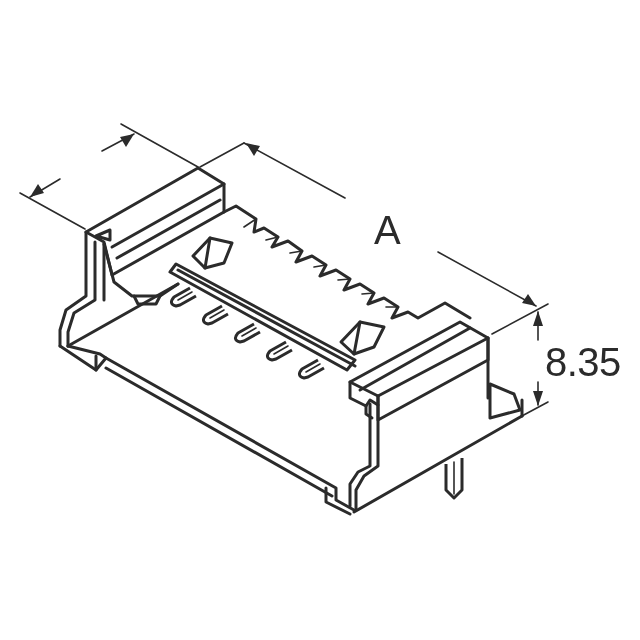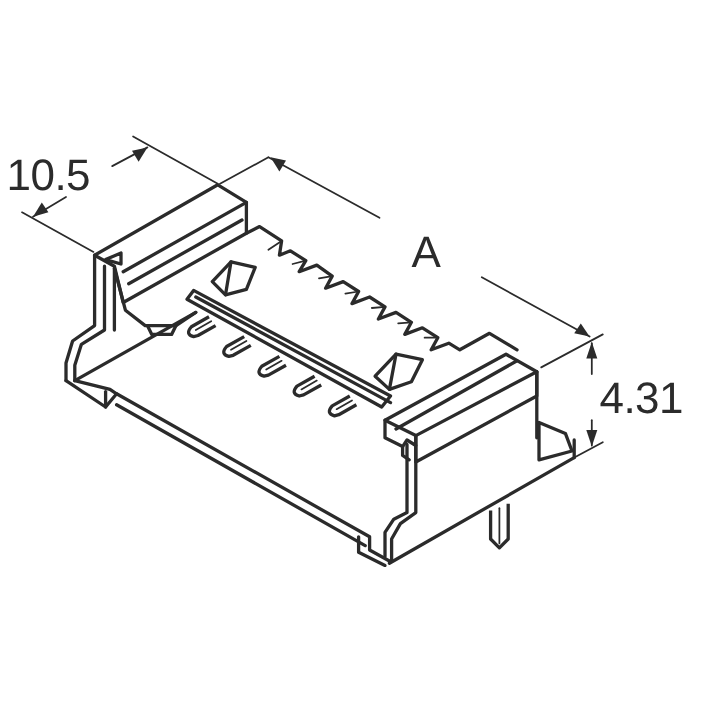--- a/index.html
+++ b/index.html
@@ -128,16 +128,15 @@
       <polyline class="ln" points="326,488 326,502 350,514"></polyline>
 
       <line class="ln" x1="354" y1="512" x2="522" y2="416"></line>
       <line class="ln" x1="522" y1="400" x2="522" y2="416"></line>
 
       <path class="fillw" d="M446,464 L446,490 L454,498 L462,490 L462,458"></path>
       <line class="thin" x1="454" y1="462" x2="454" y2="494"></line>
     </g>
   </svg>
 
-  <div class="dim-label" style="left:6px; top:140px;">10.5</div>
   <div class="dim-label" style="left:374px; top:210px;">A</div>
-  <div class="dim-label" style="left:545px; top:342px;">4.31</div>
+  <div class="dim-label" style="left:545px; top:342px;">8.35</div>
 </div>
 
 </body></html>

